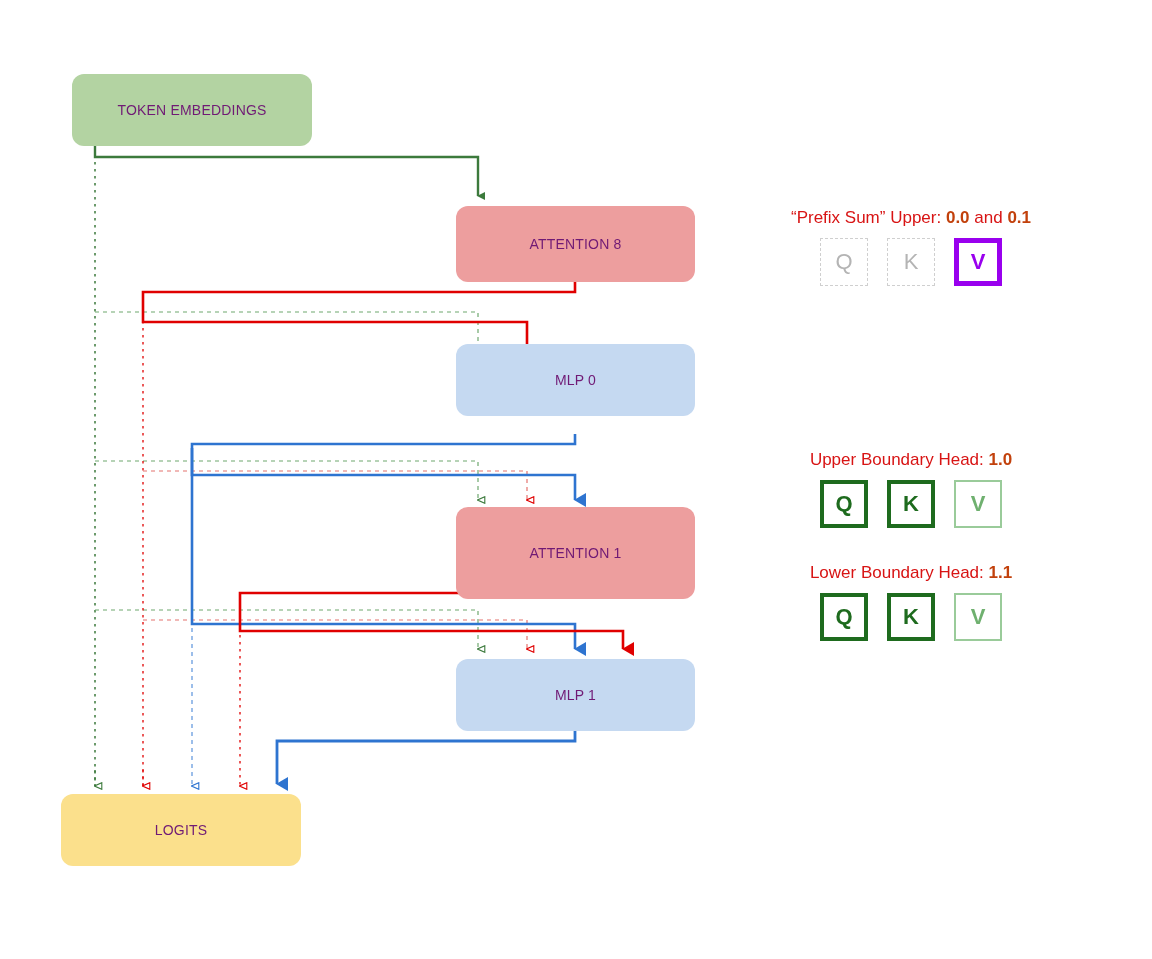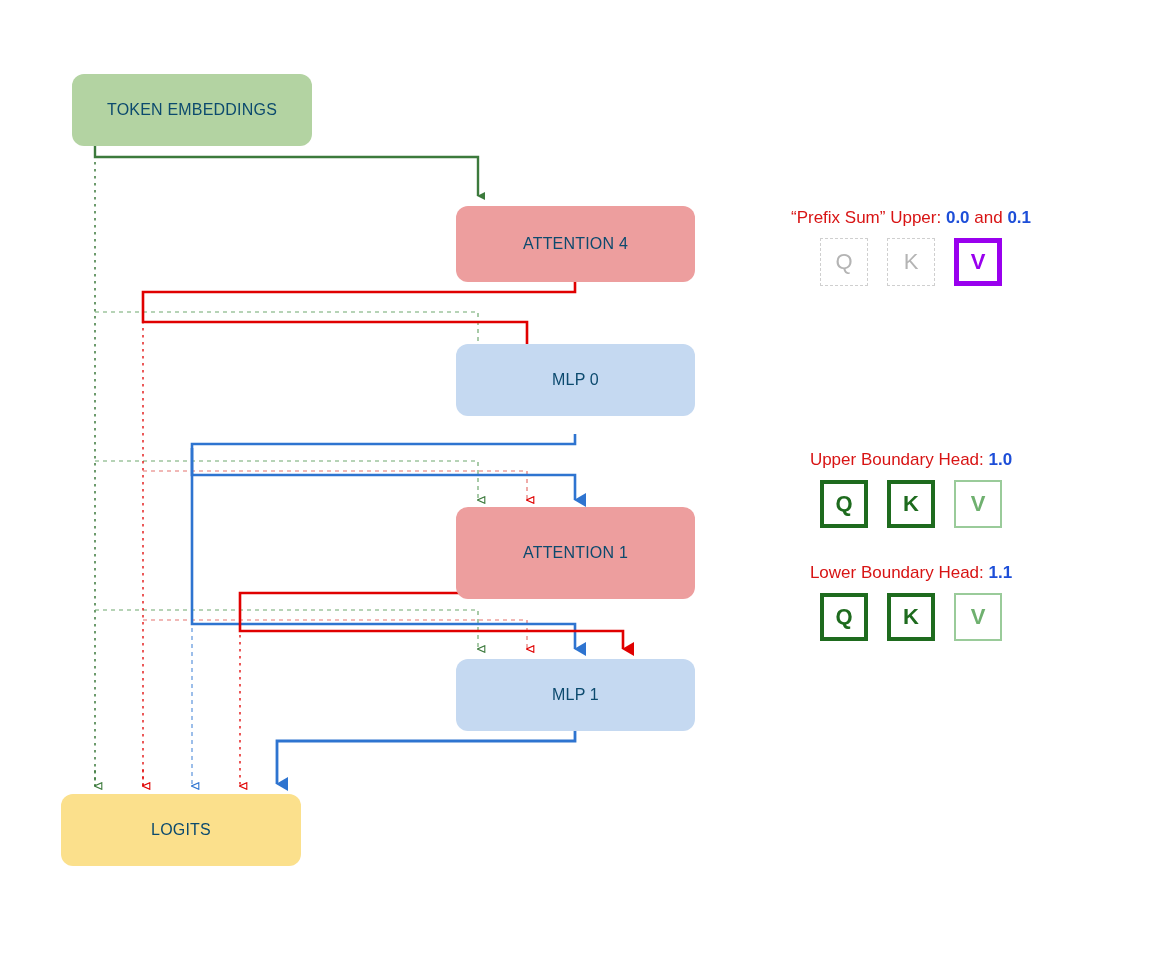--- a/index.html
+++ b/index.html
@@ -6,32 +6,32 @@
   body{
     width:1152px;height:959px;
     font-family:"Liberation Sans","DejaVu Sans",sans-serif;
     position:relative;overflow:hidden;
   }
   #canvas{position:absolute;inset:0;width:1152px;height:959px;}
   svg.wires{position:absolute;left:0;top:0;width:1152px;height:959px;pointer-events:none;}
 
   .node{
     position:absolute;display:flex;align-items:center;justify-content:center;
-    border-radius:12px;font-size:16px;color:#0c4a6e;letter-spacing:.2px;
+    border-radius:12px;font-size:14px;color:#701a75;letter-spacing:.2px;
   }
   .node-embed   {background:#B3D3A2;}
   .node-attn    {background:#ED9E9E;}
   .node-mlp     {background:#C5D9F1;}
   .node-logits  {background:#FBE08C;}
 
   .panel{position:absolute;}
   .panel-title{
     font-size:17px;color:#D81414;white-space:nowrap;text-align:center;
   }
-  .panel-title b{font-weight:bold;color:#1d4ed8;}
+  .panel-title b{font-weight:bold;color:#c2410c;}
   .qkv-row{display:flex;gap:19px;justify-content:center;margin-top:10px;}
   .qkv{
     width:48px;height:48px;box-sizing:border-box;
     display:flex;align-items:center;justify-content:center;
     font-size:22px;font-weight:bold;
   }
   .qkv.off{border:1px dashed #CFCFCF;color:#B4B4B4;font-weight:normal;}
   .qkv.purple{border:5px solid #9900EE;color:#9900EE;}
   .qkv.green{border:4px solid #1E6B1E;color:#1E6B1E;}
   .qkv.green-faint{border:2px solid #9ACB9A;color:#6FB06F;}
@@ -96,21 +96,21 @@
     <path d="M240,635 L240,786" fill="none" stroke="#E00000" stroke-width="1.3" stroke-dasharray="2.5 4.5" marker-end="url(#ah-red-sm)"></path>
 
     <path d="M575,731 L575,741 L277,741 L277,784" fill="none" stroke="#2E74D0" stroke-width="2.8" marker-end="url(#ah-blue)"></path>
   </svg>
 
   <div class="node node-embed" style="left:72px;top:74px;width:240px;height:72px;">
     <span>TOKEN EMBEDDINGS</span>
   </div>
 
   <div class="node node-attn" style="left:456px;top:206px;width:239px;height:76px;">
-    <span>ATTENTION 4</span>
+    <span>ATTENTION 8</span>
   </div>
 
   <div class="node node-mlp" style="left:456px;top:344px;width:239px;height:72px;">
     <span>MLP 0</span>
   </div>
 
   <div class="node node-attn" style="left:456px;top:507px;width:239px;height:92px;">
     <span>ATTENTION 1</span>
   </div>
 

